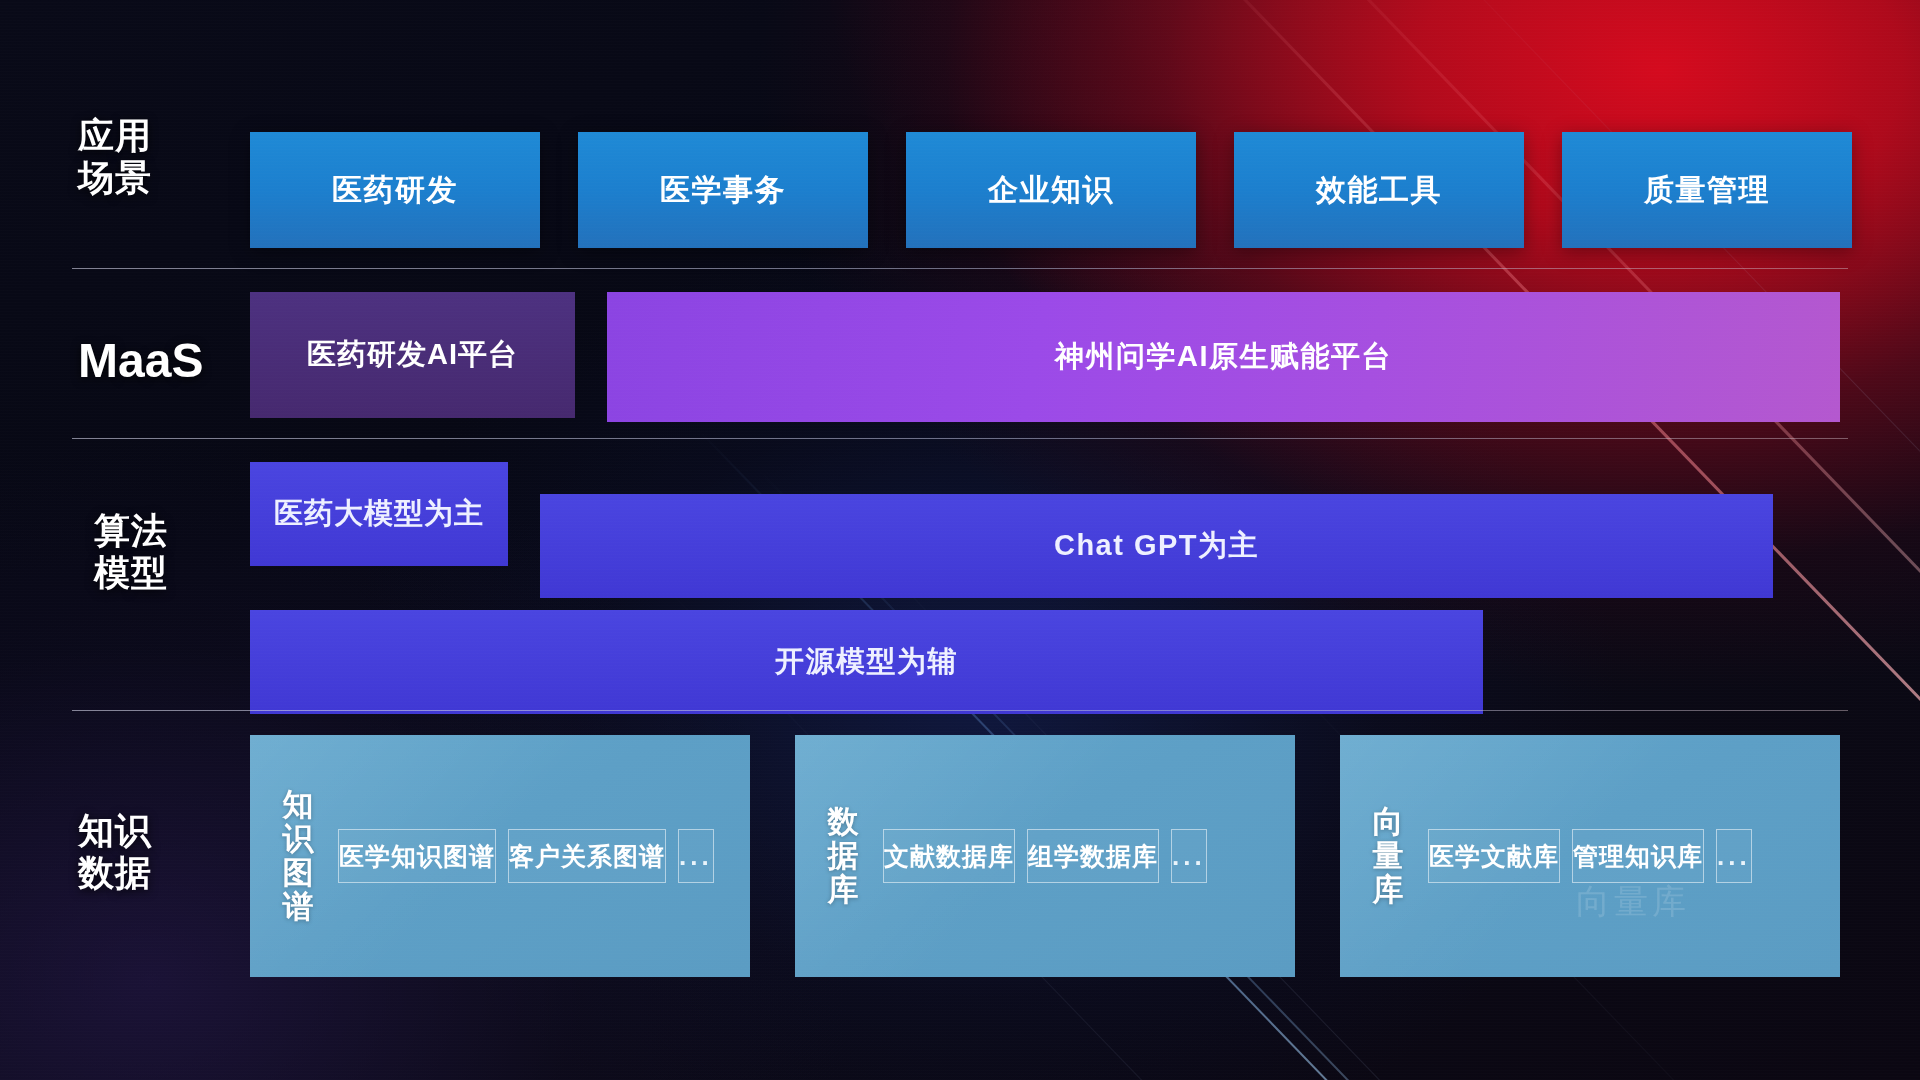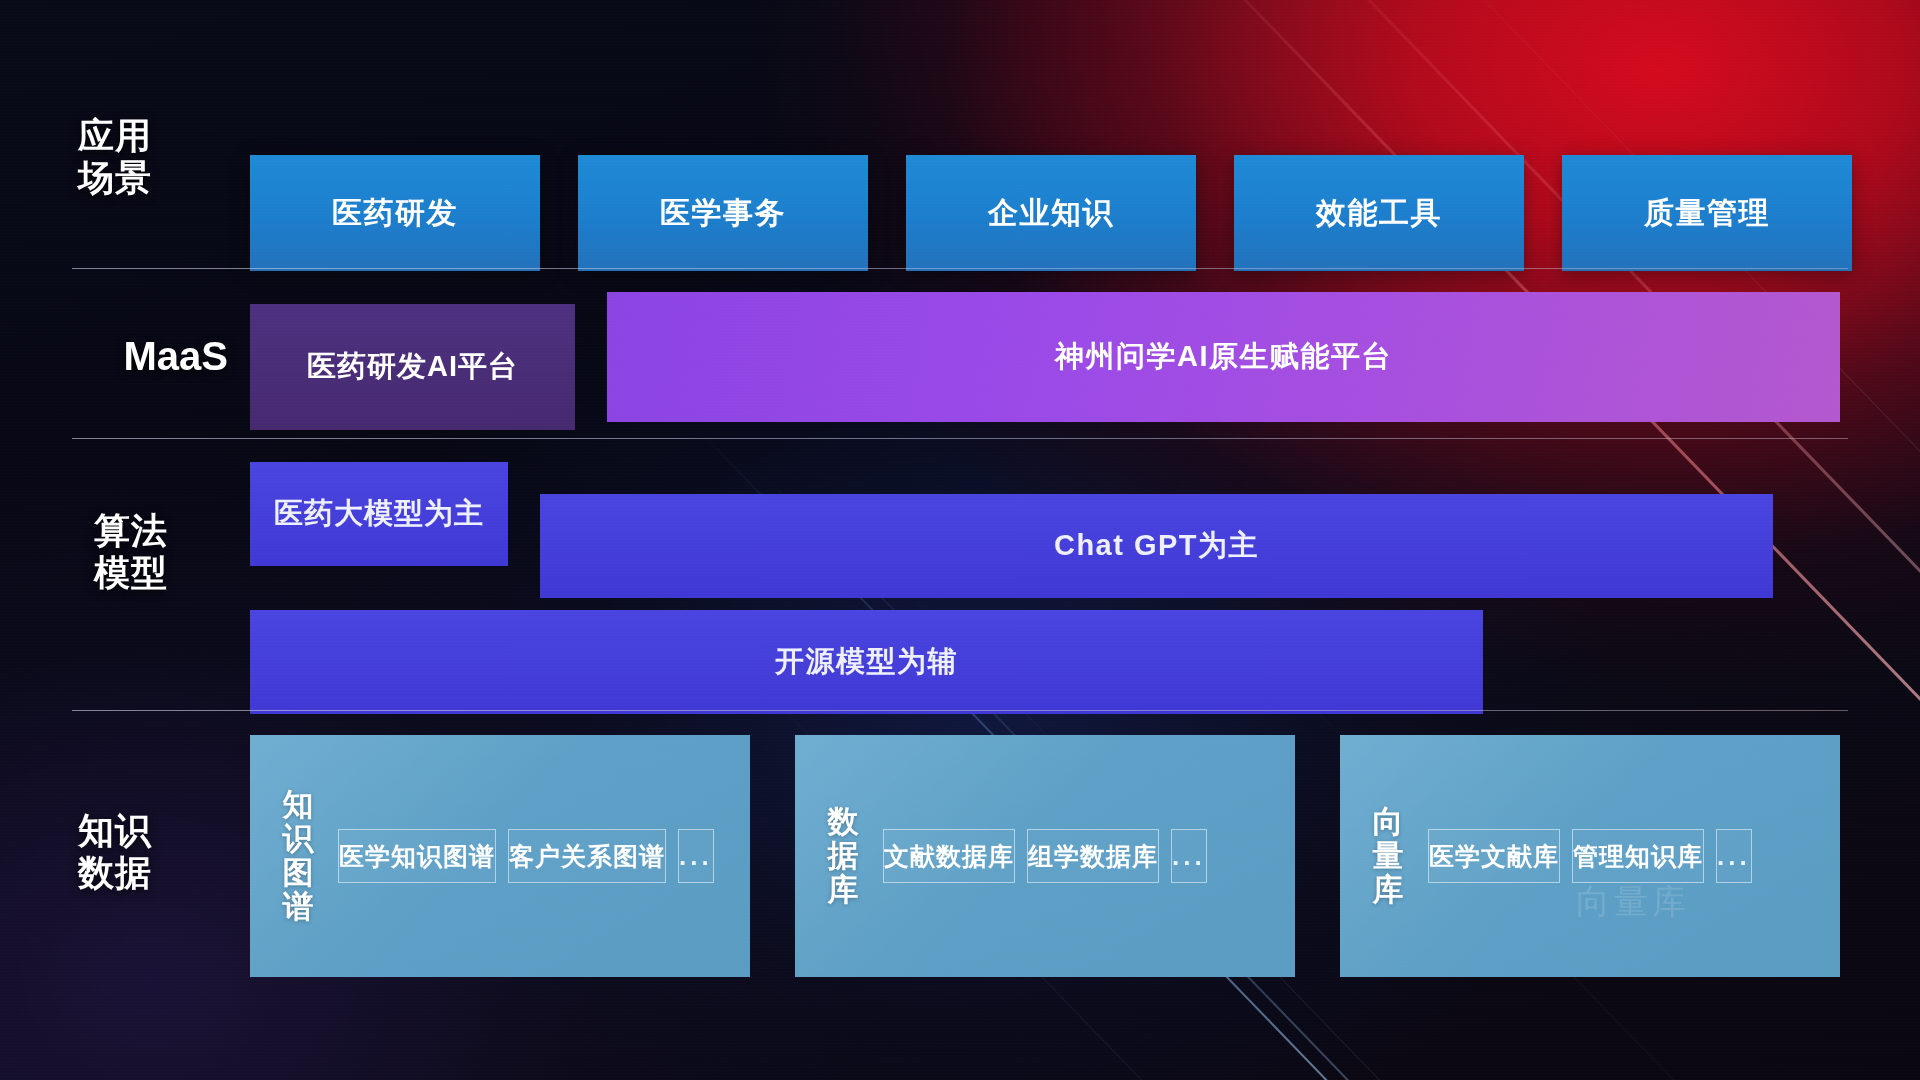--- a/index.html
+++ b/index.html
@@ -51,44 +51,44 @@
   
   .content{position:absolute;inset:0;border-radius:28px;}
 
   .rowlabel{
     position:absolute;left:78px;width:150px;
     color:#ffffff;font-weight:700;text-align:left;
     letter-spacing:1px;line-height:1.16;
     text-shadow:0 2px 10px rgba(0,0,0,.85);
   }
   .rowlabel.cjk{font-size:36px;}
-  .rowlabel.latin{font-size:40px;letter-spacing:0px;text-align:right;}
+  .rowlabel.latin{font-size:48px;letter-spacing:0px;}
 
   .divider{
     position:absolute;left:72px;width:1776px;height:1px;
     background:linear-gradient(90deg,rgba(205,205,225,.62) 0%,rgba(180,185,215,.55) 60%,rgba(210,190,200,.45) 100%);
   }
 
   
-  .app-row{position:absolute;left:250px;top:132px;display:flex;gap:38px;margin-top:23px;}
+  .app-row{position:absolute;left:250px;top:132px;display:flex;gap:38px;}
   .app-box{
     width:290px;height:116px;
     background:linear-gradient(180deg,#1f8ad6 0%,#1c7fce 50%,#2371bb 100%);
     display:flex;align-items:center;justify-content:center;
     color:#fff;font-size:30px;font-weight:700;letter-spacing:1.5px;
     box-shadow:0 4px 18px rgba(0,0,0,.35);
   }
 
   
   .maas-row{position:absolute;left:250px;top:292px;display:flex;gap:32px;}
   .maas-left{
     width:325px;height:126px;
     background:linear-gradient(180deg,#4d3180 0%,#46296f 100%);
     display:flex;align-items:center;justify-content:center;
-    color:#fff;font-size:29px;font-weight:700;letter-spacing:1px;margin-top:12px;
+    color:#fff;font-size:29px;font-weight:700;letter-spacing:1px;
   }
   .maas-right{
     width:1233px;height:130px;
     background:linear-gradient(100deg,#8b44e2 0%,#9b4ae8 35%,#a64fe0 62%,#b458cf 100%);
     display:flex;align-items:center;justify-content:center;
     color:#fff;font-size:29px;font-weight:700;letter-spacing:1.5px;
   }
 
   
   .algo-row{position:absolute;left:250px;display:flex;gap:32px;}

